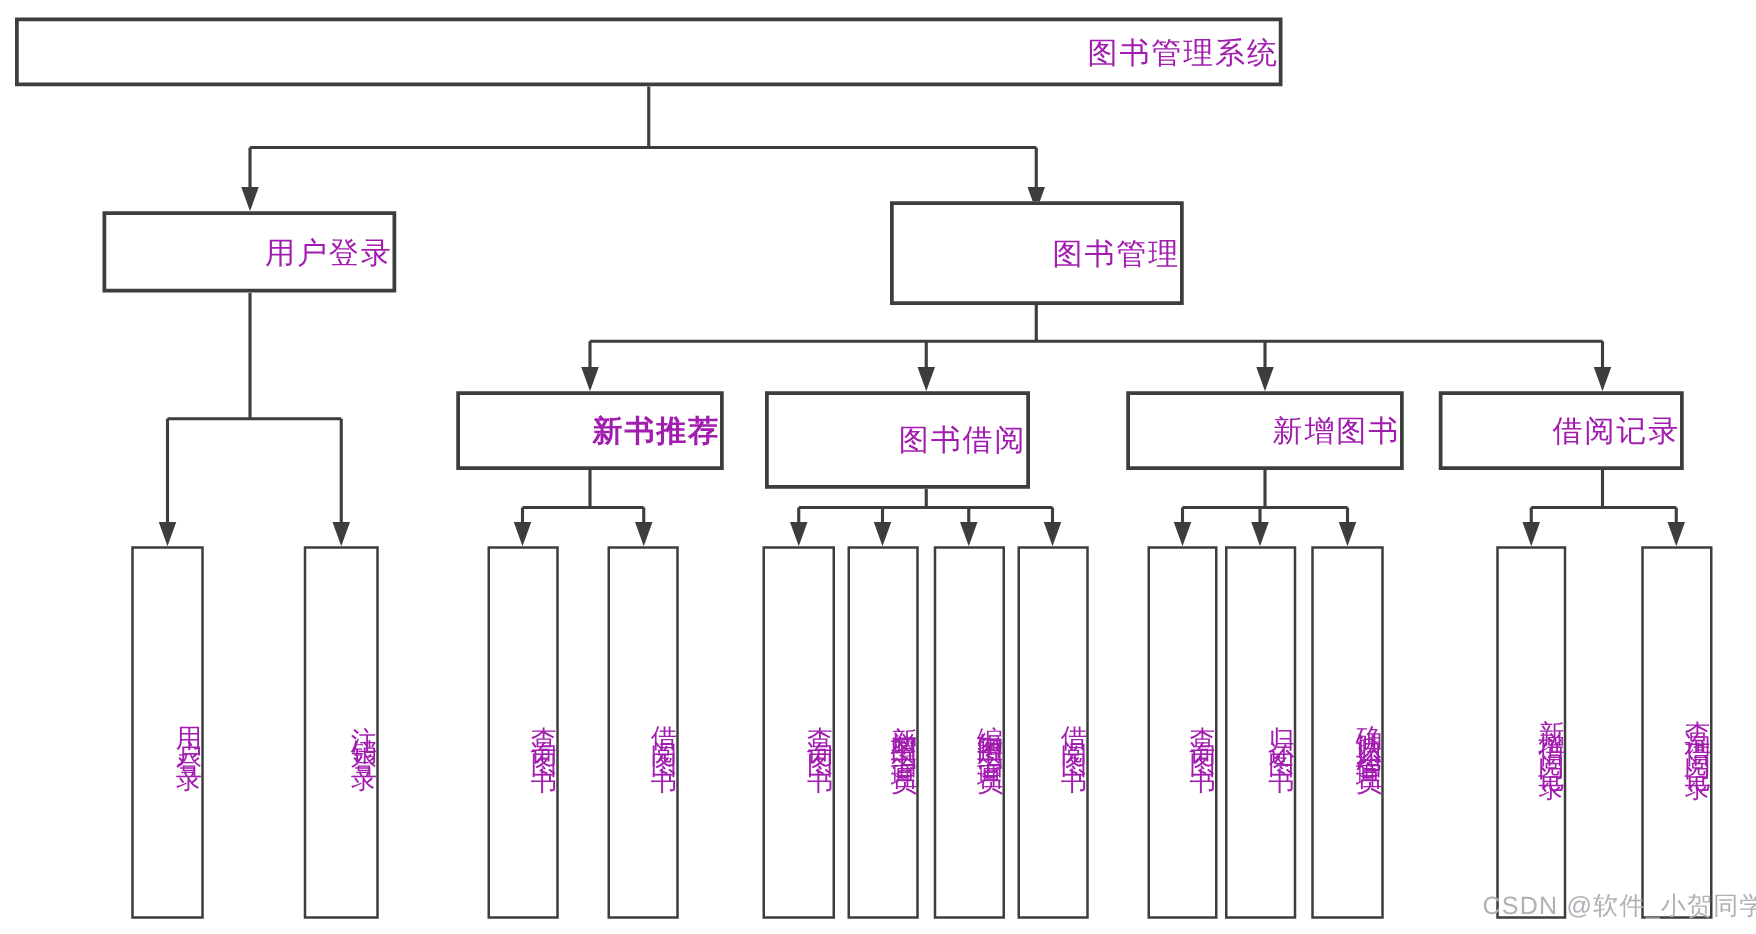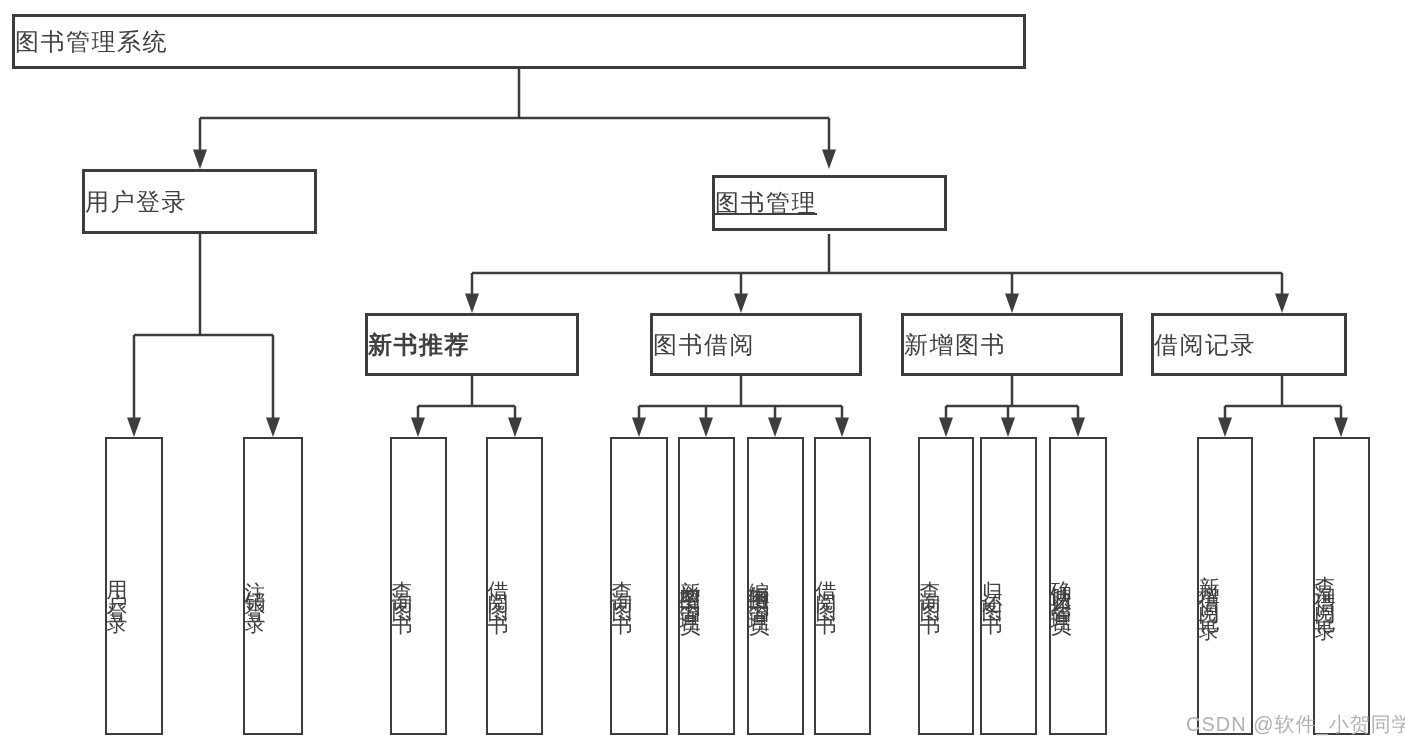--- a/index.html
+++ b/index.html
@@ -5,22 +5,22 @@
   html,body{margin:0;padding:0;background:#ffffff;}
   .canvas{
     position:relative;width:1405px;height:747px;background:#ffffff;
     font-family:"Liberation Sans",sans-serif;overflow:hidden;
   }
   svg.wires{position:absolute;left:0;top:0;width:1405px;height:747px;}
   svg.wires path{stroke:#3d3d3d;stroke-width:2.5;fill:none;}
   svg.wires polygon{fill:#3d3d3d;stroke:none;}
   .box{
     position:absolute;box-sizing:border-box;background:#ffffff;
-    border:3px solid #3d3d3d;display:flex;align-items:center;justify-content:flex-start;
-    color:#404040;font-size:24px;letter-spacing:1.5px;white-space:nowrap;
+    border:3px solid #3d3d3d;display:flex;align-items:center;justify-content:flex-end;
+    color:#a21caf;font-size:24px;letter-spacing:1.5px;white-space:nowrap;
   }
   .leaf{border-width:2.5px;}
   .leaf .vtext{
     writing-mode:vertical-rl;text-orientation:mixed;
     font-size:21px;line-height:1;letter-spacing:11px;white-space:normal;
   }
   .leaf.mid .vtext{letter-spacing:9px;}
   .leaf.dense .vtext{letter-spacing:5px;}
   .watermark{
     position:absolute;left:1186px;top:711px;font-size:20px;color:#b0b0b6;
@@ -75,28 +75,28 @@
     </g>
   </svg>
 
   <div class="box" style="left:12px;top:14px;width:1014px;height:55px;">
     <span>图书管理系统</span>
   </div>
 
   <div class="box" style="left:82px;top:169px;width:235px;height:65px;">
     <span>用户登录</span>
   </div>
-  <div class="box" style="left:712px;top:175px;width:235px;height:56px;text-decoration:underline;">
+  <div class="box" style="left:712px;top:161px;width:235px;height:83px;">
     <span>图书管理</span>
   </div>
 
   <div class="box" style="left:365px;top:313px;width:214px;height:63px;font-weight:bold;">
     <span>新书推荐</span>
   </div>
-  <div class="box" style="left:650px;top:313px;width:212px;height:63px;">
+  <div class="box" style="left:612px;top:313px;width:212px;height:78px;">
     <span>图书借阅</span>
   </div>
   <div class="box" style="left:901px;top:313px;width:222px;height:63px;">
     <span>新增图书</span>
   </div>
   <div class="box" style="left:1151px;top:313px;width:196px;height:63px;">
     <span>借阅记录</span>
   </div>
 
   <div class="box leaf" style="left:105px;top:437px;width:58px;height:298px;">

